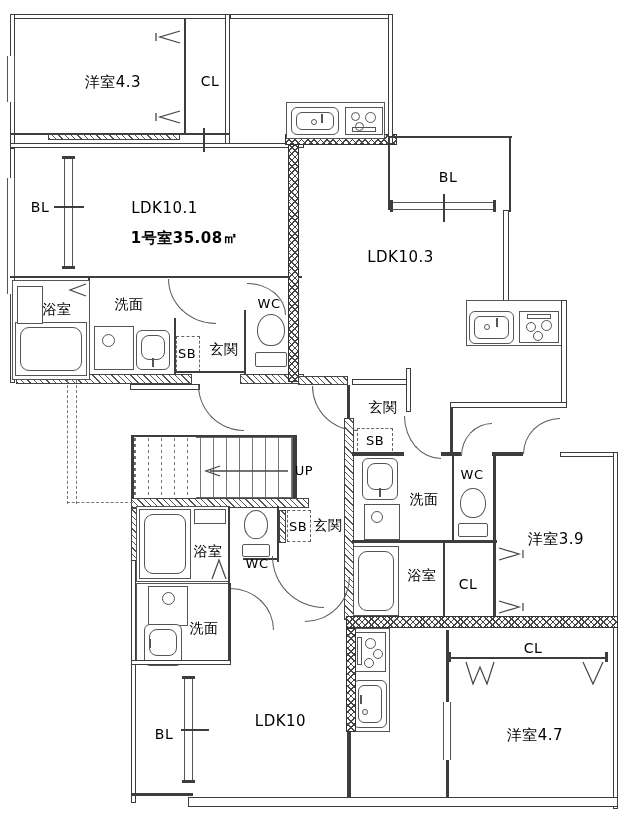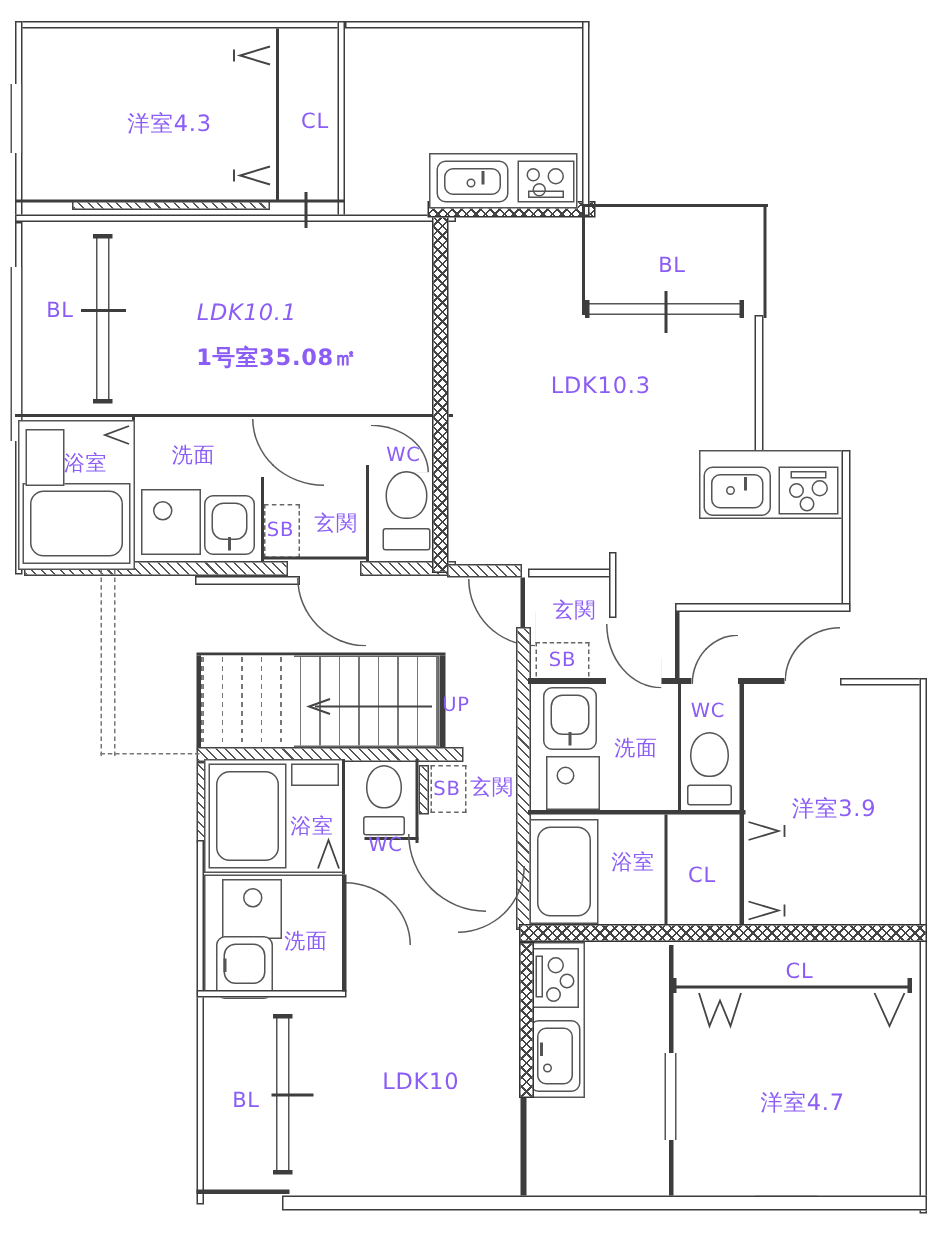--- a/index.html
+++ b/index.html
@@ -21,21 +21,21 @@
   .railH{position:absolute;background:#fff;border-top:1.5px solid #555;border-bottom:1.5px solid #555;box-sizing:border-box;}
   .dash{position:absolute;border:1.4px dashed #666;box-sizing:border-box;background:#fff;}
   .dashL{position:absolute;border-left:1.2px dashed #777;border-right:1.2px dashed #777;box-sizing:border-box;}
   .dashT{position:absolute;border-top:1.2px dashed #777;box-sizing:border-box;}
   .box{position:absolute;border:1.4px solid #555;box-sizing:border-box;background:#fff;}
   .arc{position:absolute;box-sizing:border-box;}
   .arc.bl{border-left:1.3px solid #5a5a5a;border-bottom:1.3px solid #5a5a5a;border-bottom-left-radius:100% 100%;}
   .arc.br{border-right:1.3px solid #5a5a5a;border-bottom:1.3px solid #5a5a5a;border-bottom-right-radius:100% 100%;}
   .arc.tl{border-left:1.3px solid #5a5a5a;border-top:1.3px solid #5a5a5a;border-top-left-radius:100% 100%;}
   .arc.tr{border-right:1.3px solid #5a5a5a;border-top:1.3px solid #5a5a5a;border-top-right-radius:100% 100%;}
-  .lbl{position:absolute;font-size:14px;line-height:1.25;color:#8b5cf6;text-align:center;
+  .lbl{position:absolute;font-size:14px;line-height:1.25;color:#000000;text-align:center;
        letter-spacing:.5px;white-space:nowrap;}
   .lbl.big{font-size:15px;}
   .lbl.sm{font-size:13px;}
   .stairs{position:absolute;background-color:#fff;border:1px solid #666;box-sizing:border-box;
           background-image:repeating-linear-gradient(90deg,#777 0,#777 1px,transparent 1px,transparent 13px);}
   .stairdash{position:absolute;background-image:repeating-linear-gradient(0deg,#fff 0,#fff 3px,transparent 3px,transparent 6px);}
   .tub{position:absolute;border:1.6px solid #555;background:#fff;box-sizing:border-box;}
   .tub-in{position:absolute;left:4px;top:4px;right:4px;bottom:4px;border:1.3px solid #555;border-radius:9px;}
   .ksink{position:absolute;border:1.4px solid #555;border-radius:6px;background:#fff;box-sizing:border-box;}
   .ksink-in{position:absolute;left:4px;top:4px;right:4px;bottom:4px;border:1.2px solid #555;border-radius:6px;}
@@ -123,21 +123,21 @@
       <div class="bowl"></div>
       <div class="tank"></div>
     </div>
   <div class="w" style="left:176px;top:371px;width:68px;height:2px;"></div>
 
   <div class="arc bl" style="left:168px;top:279px;width:48px;height:45px;"></div>
   <div class="arc bl" style="left:198px;top:385px;width:46px;height:46px;"></div>
   <div class="arc tr" style="left:247px;top:283px;width:39px;height:32px;"></div>
 
   <div class="lbl" style="left:25px;top:199px;width:30px;">BL</div>
-  <div class="lbl big" style="left:112px;top:199px;width:105px;font-style:italic;">LDK10.1</div>
+  <div class="lbl big" style="left:112px;top:199px;width:105px;">LDK10.1</div>
   <div class="lbl big" style="left:112px;top:229px;width:145px;font-weight:bold;">1号室35.08㎡</div>
   <div class="lbl" style="left:29px;top:301px;width:56px;">浴室</div>
   <div class="lbl" style="left:101px;top:296px;width:56px;">洗面</div>
   <div class="lbl sm" style="left:174px;top:346px;width:26px;">SB</div>
   <div class="lbl" style="left:196px;top:341px;width:56px;">玄関</div>
   <div class="lbl sm" style="left:254px;top:296px;width:30px;">WC</div>
 
   <div class="wl" style="left:230px;top:14px;width:163px;height:5px;"></div>
   <div class="wl" style="left:388px;top:14px;width:5px;height:130px;"></div>
 

